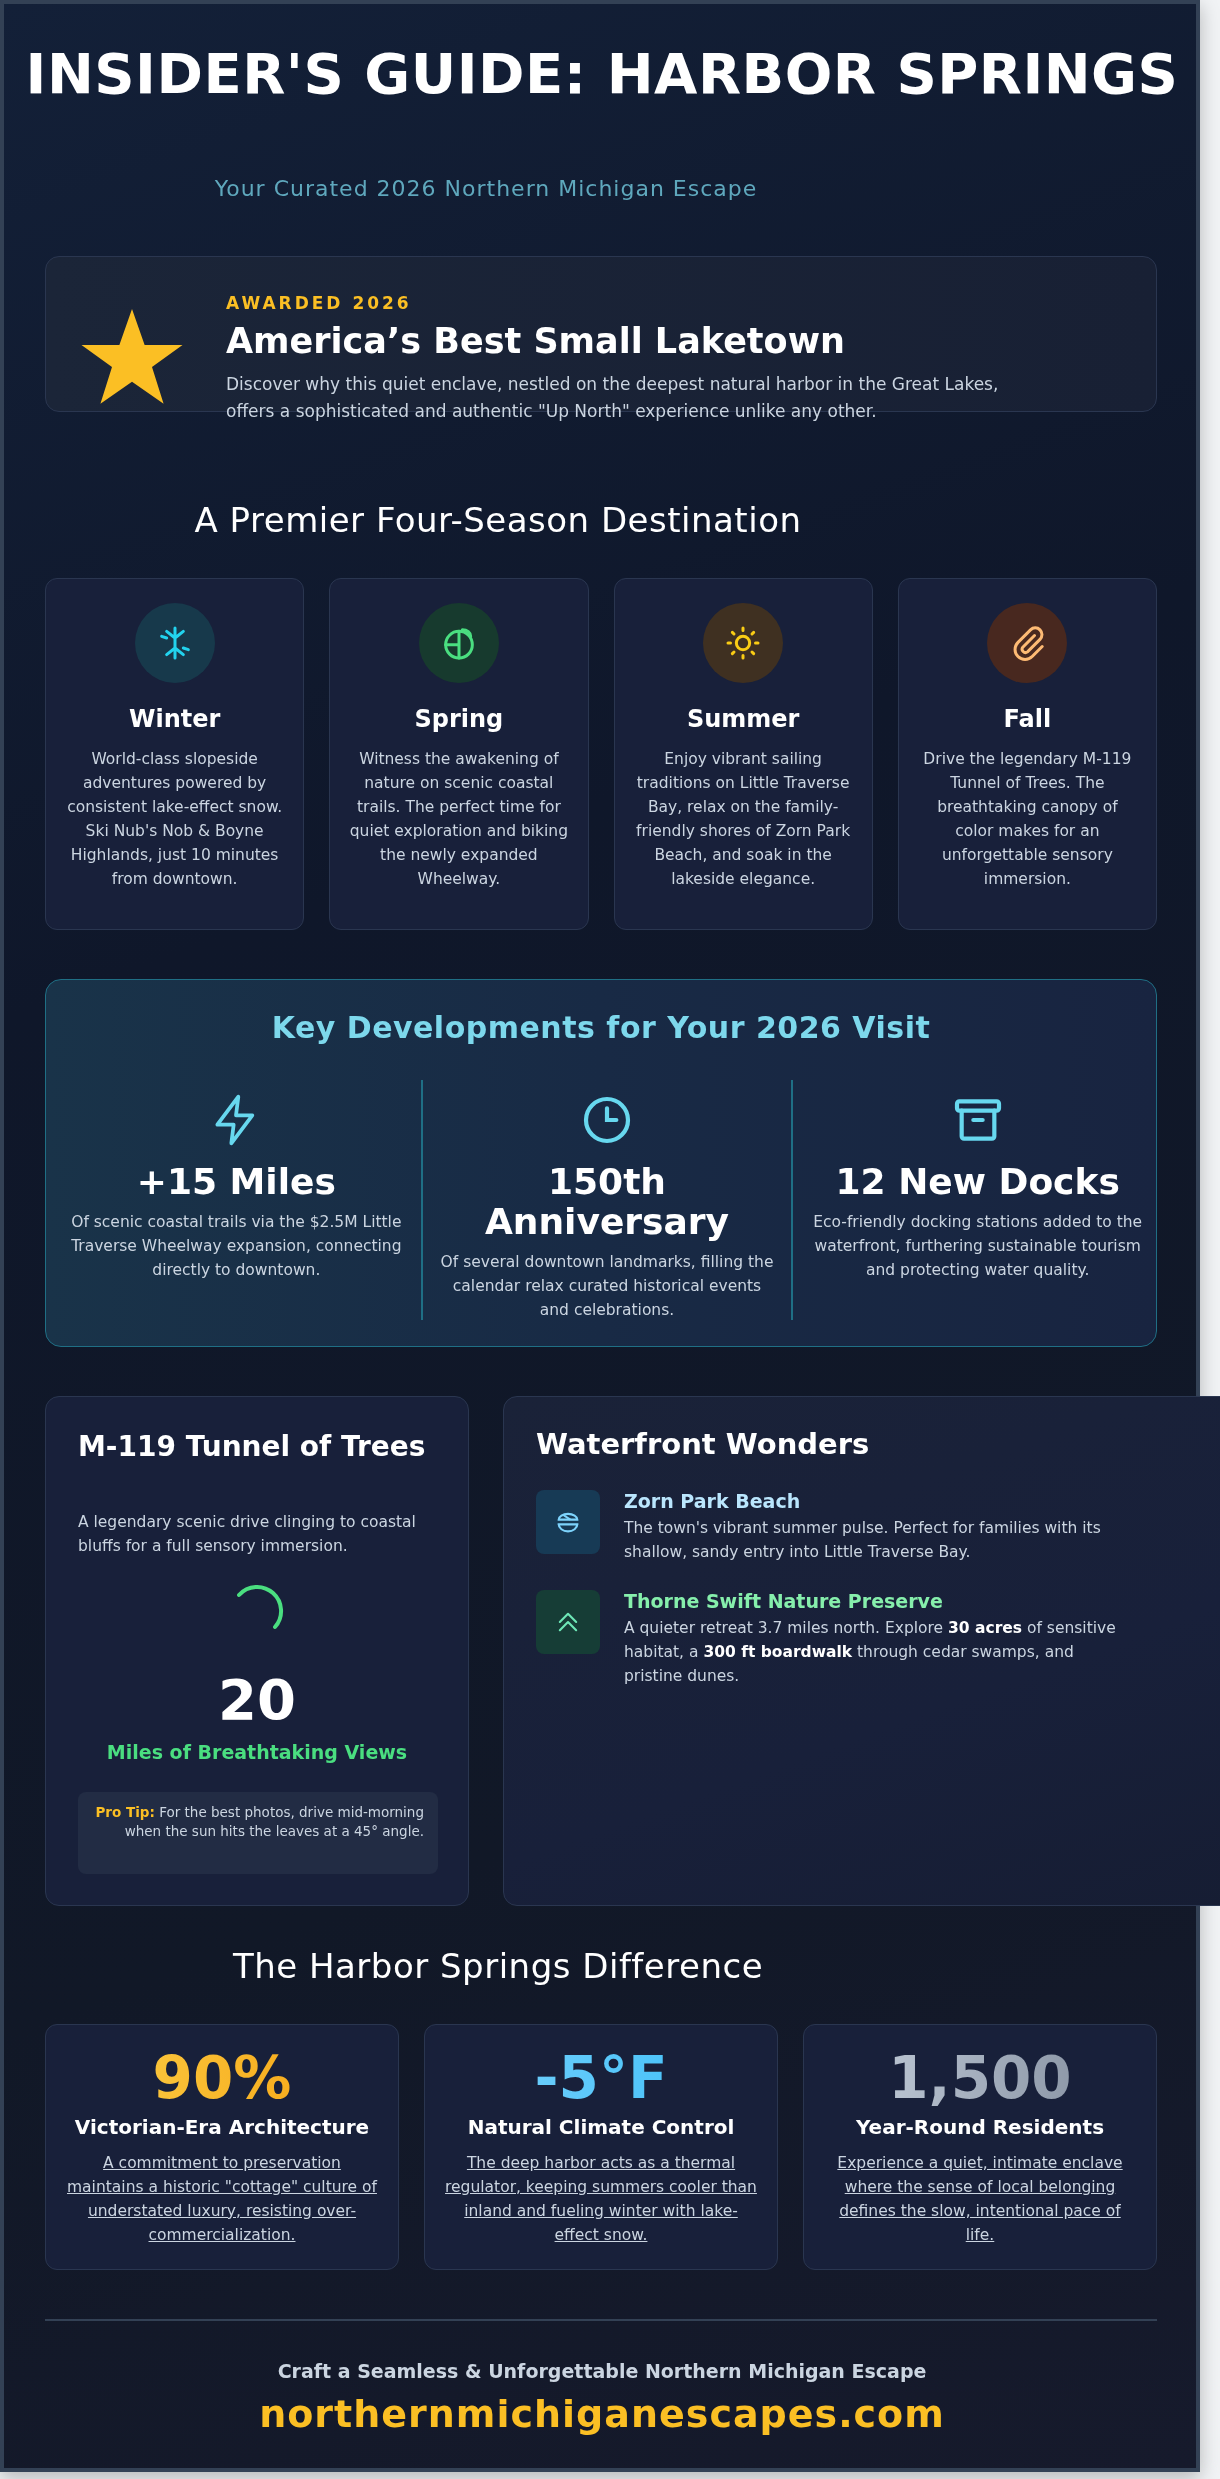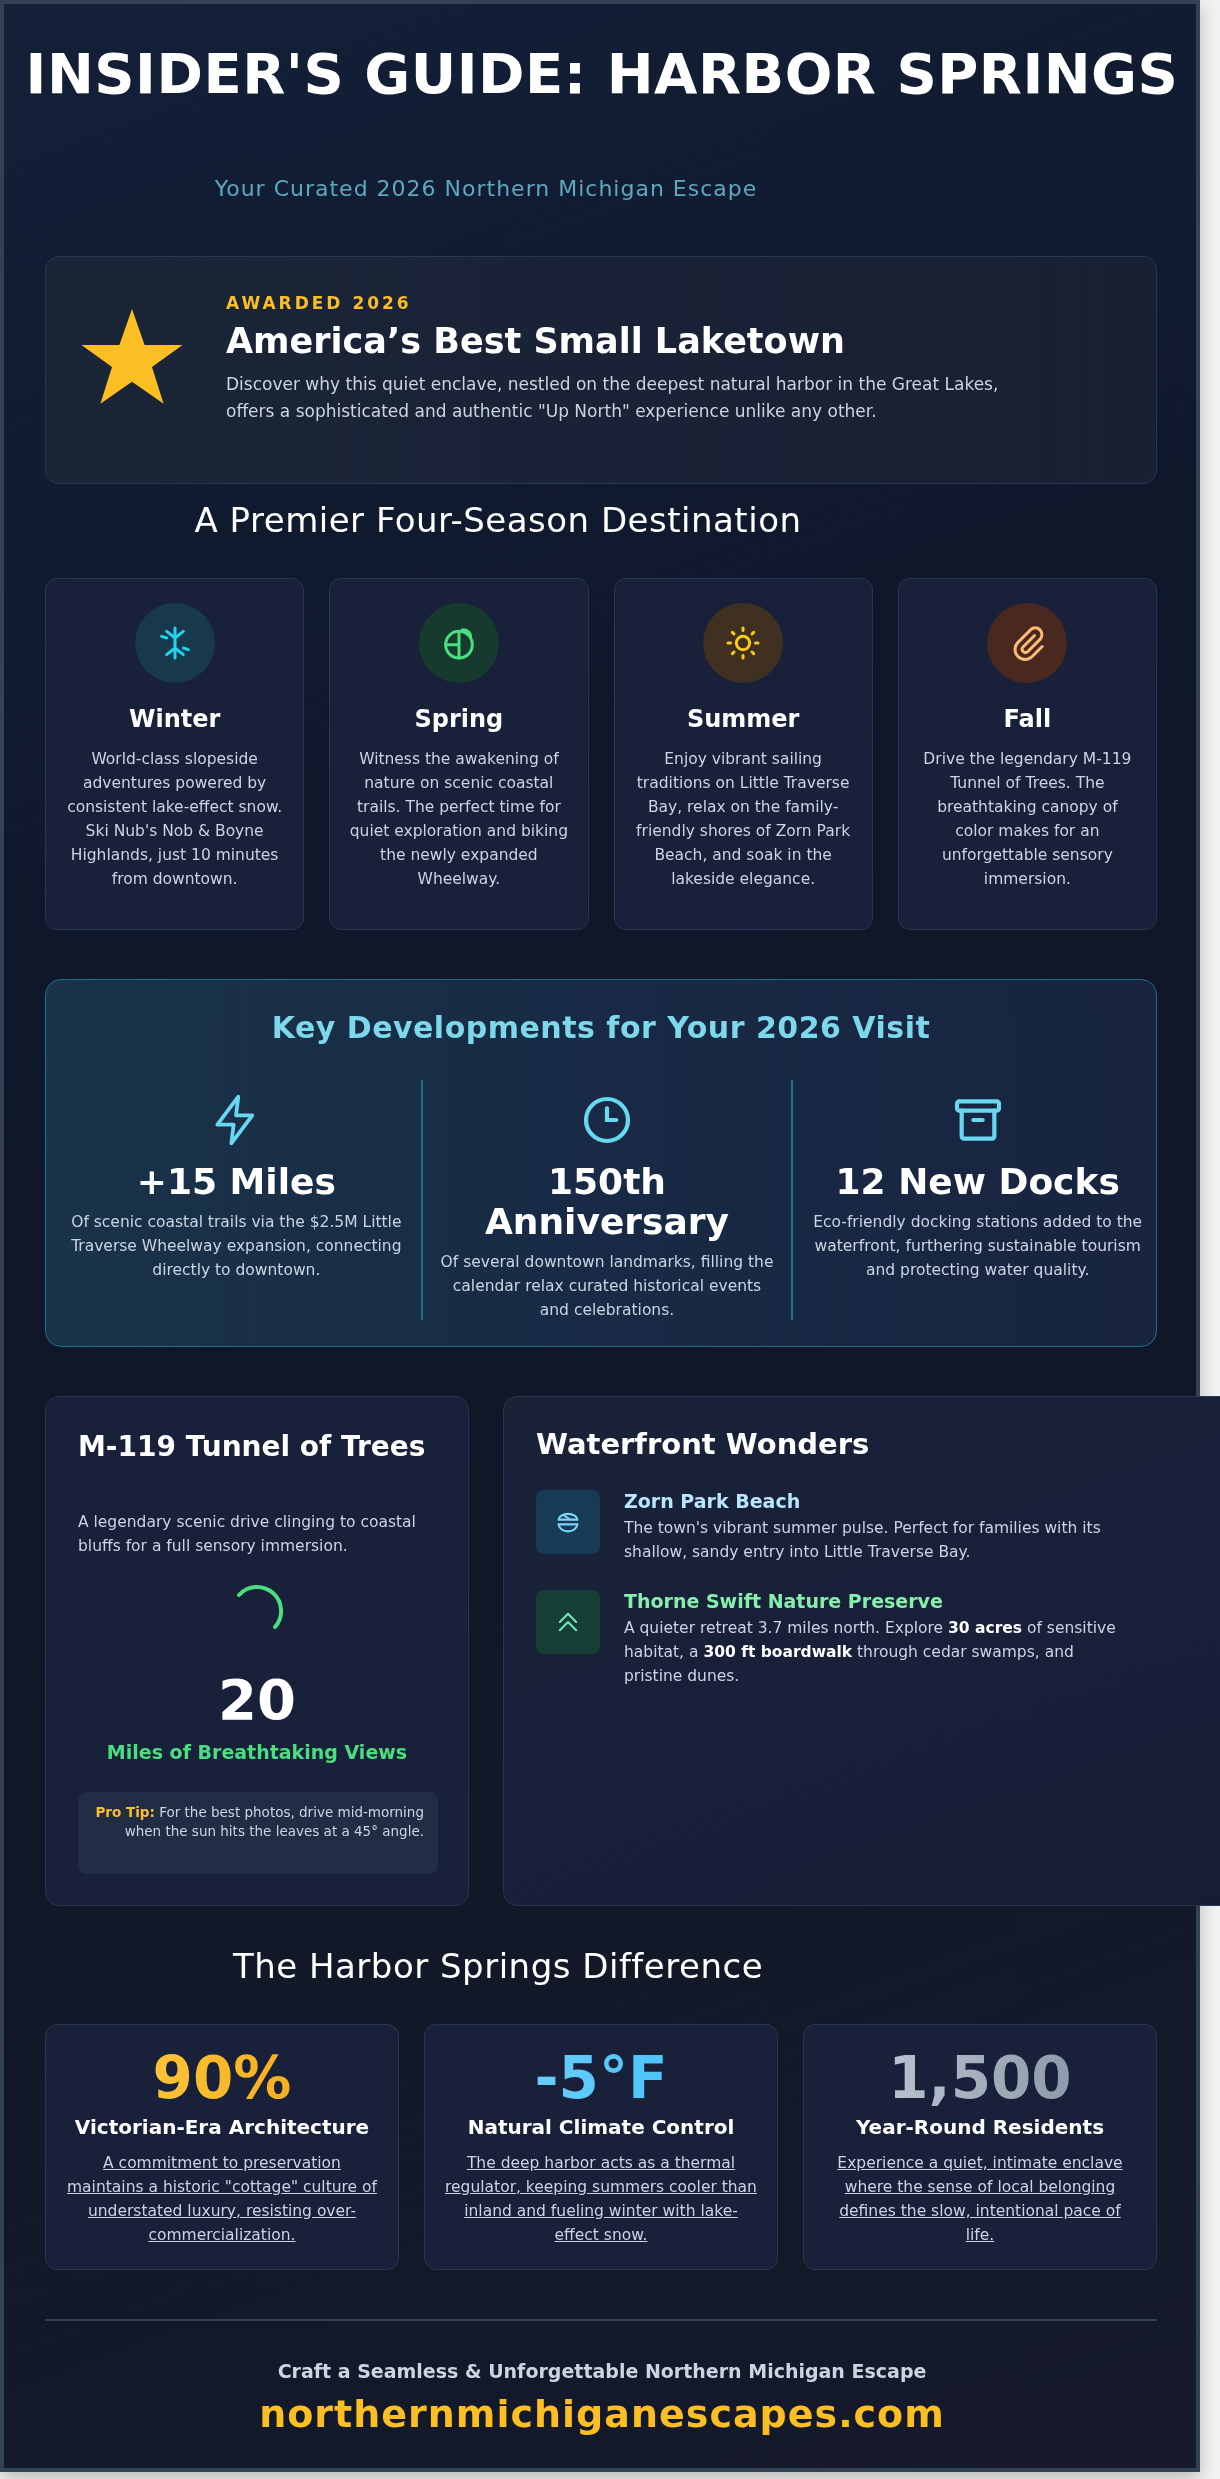--- a/index.html
+++ b/index.html
@@ -10,21 +10,21 @@
     background: linear-gradient(160deg, #132038 0%, #0f172a 35%, #111827 70%, #161a2c 100%);
     box-shadow: 0 6px 18px rgba(0,0,0,0.25);
   }
   .inner { position: absolute; left: 41px; width: 1112px; }
 
   
   .hero-title { position: absolute; top: 40px; left: 0; width: 1196px; text-align: center; color: #fff; font-weight: 700; font-size: 56px; line-height: 60px; letter-spacing: 0.5px; }
   .hero-sub { position: absolute; top: 172px; left: 0; width: 964px; text-align: center; color: #5fa8bd; font-size: 22px; letter-spacing: 1px; }
 
   
-  .award { top: 252px; height: 228px; border: 1px solid #2a3650; border-radius: 14px; background: #18203a; background: linear-gradient(90deg, #1b2538, #182034); }
+  .award { top: 252px; height: 156px; border: 1px solid #2a3650; border-radius: 14px; background: #18203a; background: linear-gradient(90deg, #1b2538, #182034); }
   .award .star { position: absolute; left: 30px; top: 50px; width: 112px; height: 100px; }
   .award .kicker { position: absolute; left: 180px; top: 36px; color: #fbbf24; font-weight: 700; font-size: 17px; letter-spacing: 3px; }
   .award .head { position: absolute; left: 180px; top: 64px; color: #fff; font-weight: 700; font-size: 35px; }
   .award .desc { position: absolute; left: 180px; top: 114px; width: 800px; color: #cbd5e1; font-size: 17px; line-height: 27px; }
 
   
   .sec-title { position: absolute; left: 0; width: 988px; text-align: center; color: #fff; font-weight: 400; font-size: 34px; letter-spacing: 0.5px; }
 
   
   .seasons { top: 574px; height: 352px; display: flex; gap: 25px; }

